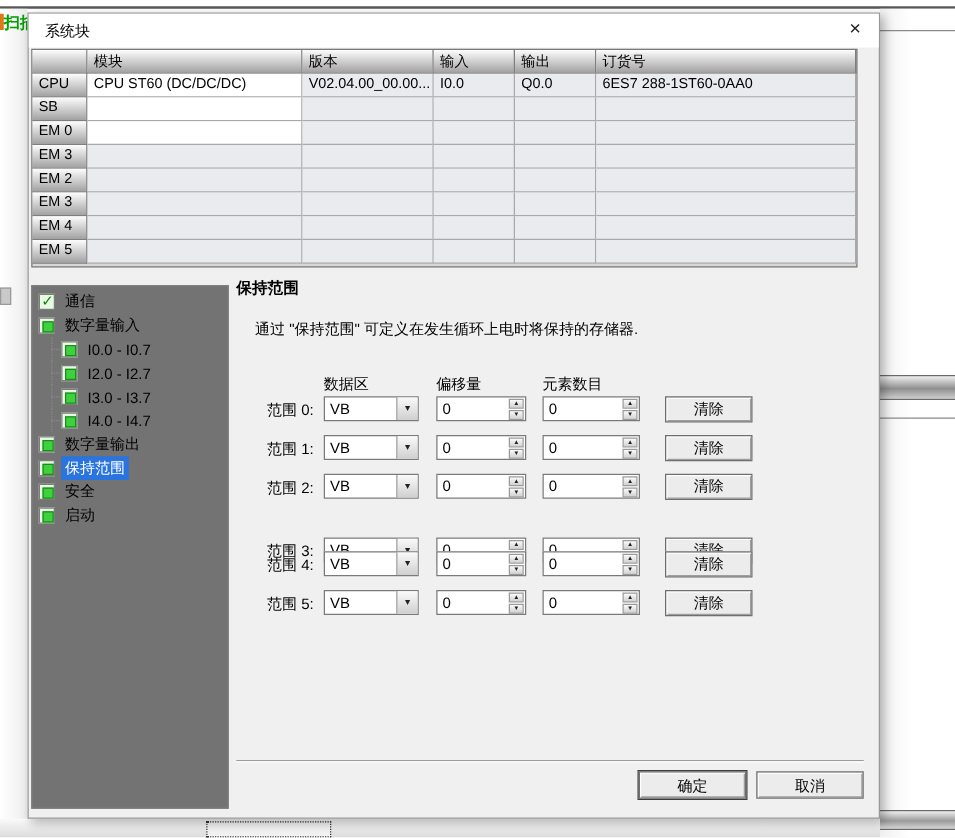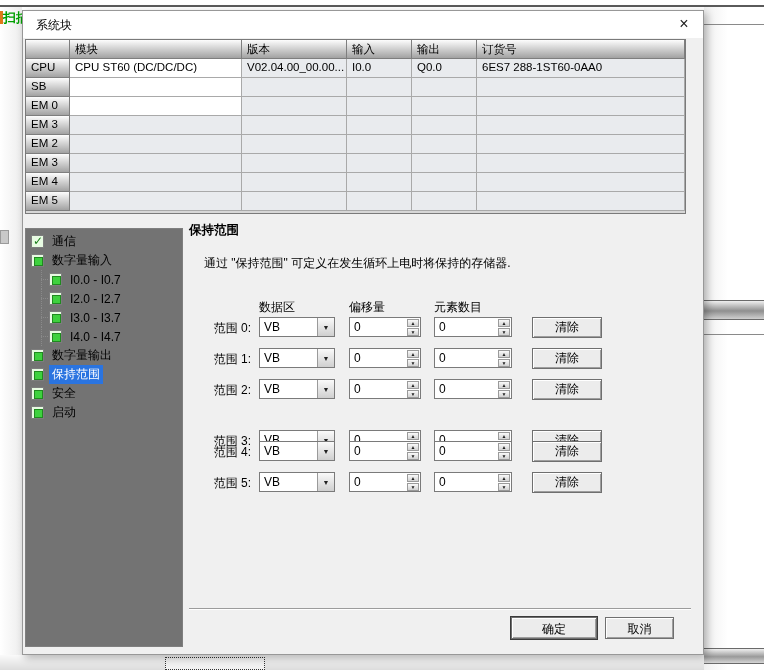--- a/index.html
+++ b/index.html
@@ -78,21 +78,21 @@
   .spin-btns { width:14px; flex:none; display:flex; flex-direction:column; padding:1px; gap:1px; }
   .spin-b { flex:1; background:linear-gradient(#fafafa,#d2d2d2); border:1px solid #9a9a9a; font-size:5px;
             line-height:6px; text-align:center; color:#222; }
   .push-btn { background:#ececec; border:1px solid #6f6f6f; box-shadow:inset 1px 1px 0 #ffffff, inset -1px -1px 0 #9e9e9e;
               text-align:center; font-size:12px; }
   .clear-btn { position:absolute; left:509px; width:70px; height:21px; padding-top:1px; }
   .sep { position:absolute; left:166px; top:597px; width:502px; height:2px;
          border-top:1px solid #9c9c9c; border-bottom:1px solid #ffffff; }
   .ok-btn { position:absolute; left:488px; top:606px; width:86px; height:22px; padding-top:3px;
             box-shadow:0 0 0 1px #3c3c3c, inset 1px 1px 0 #ffffff, inset -1px -1px 0 #9e9e9e; }
-  .cancel-btn { position:absolute; left:582px; top:606px; width:69px; height:22px; padding-top:3px; }
+  .cancel-btn { position:absolute; left:582px; top:606px; width:86px; height:22px; padding-top:3px; }
 </style>
 </head>
 <body>
 
 <div class="app">
 
   <div class="top-rule"></div>
   <div class="left-strip"></div>
   <div class="scan-orange"></div>
   <div class="scan-label">扫描</div>

